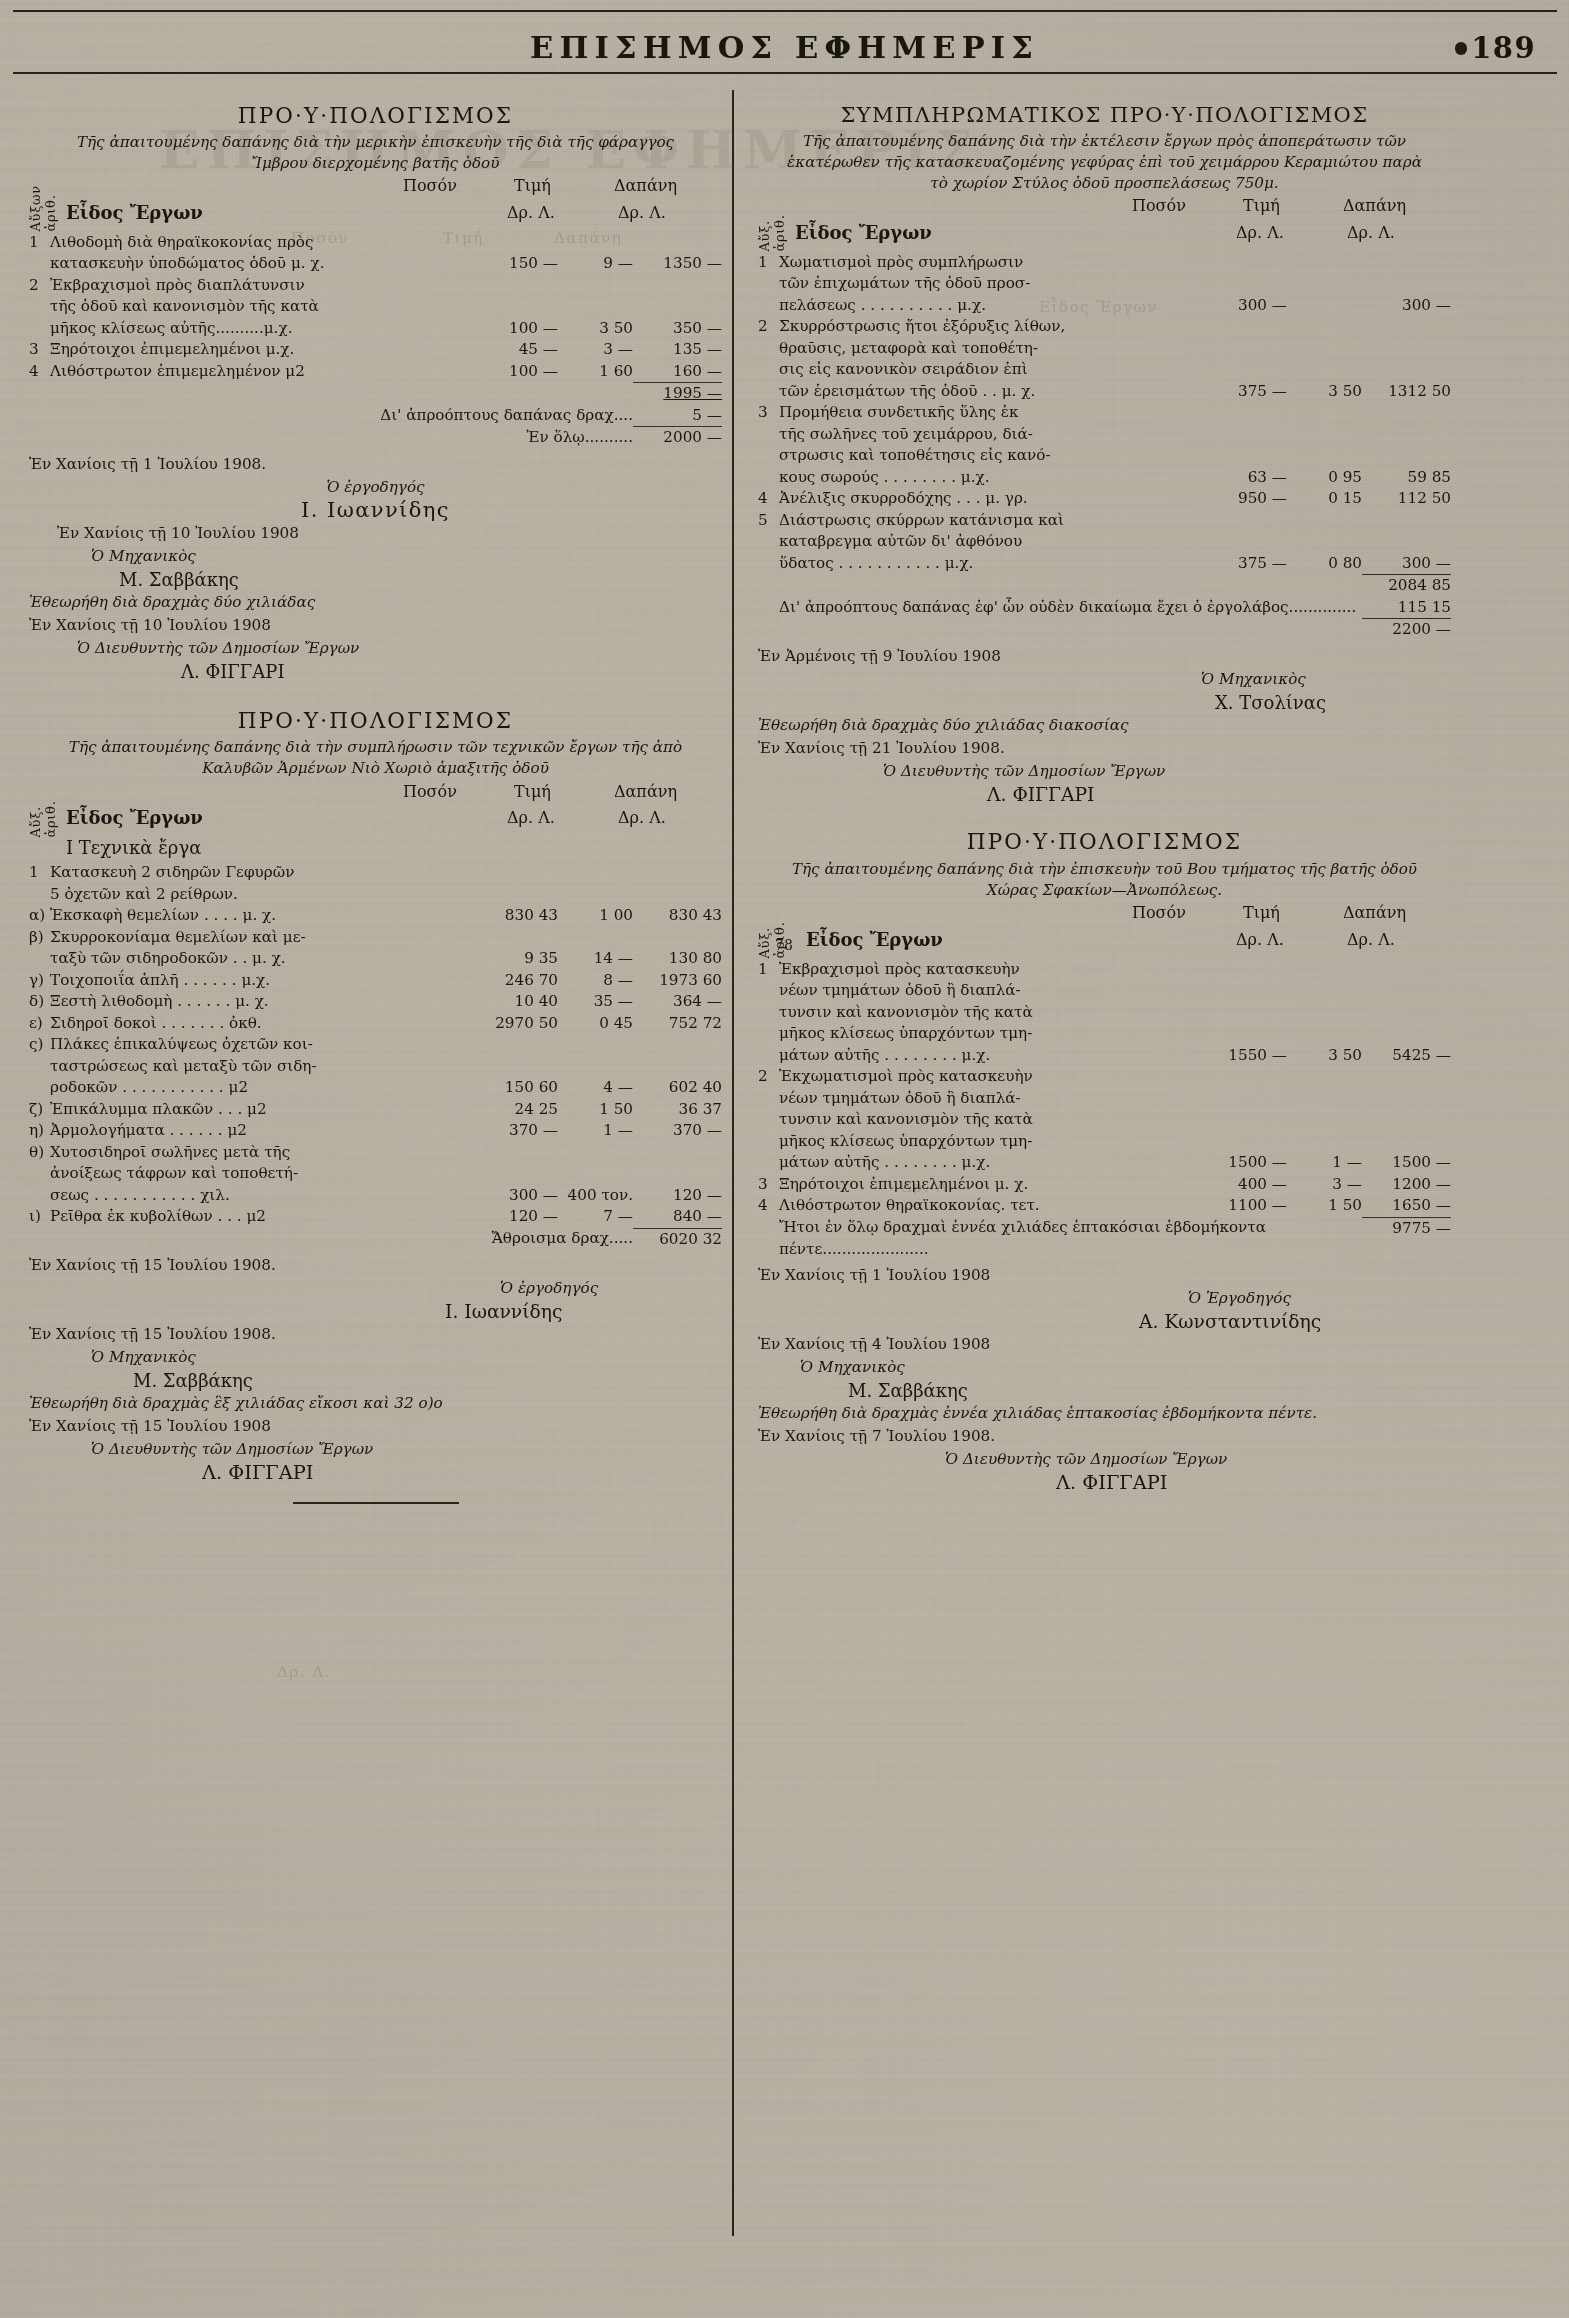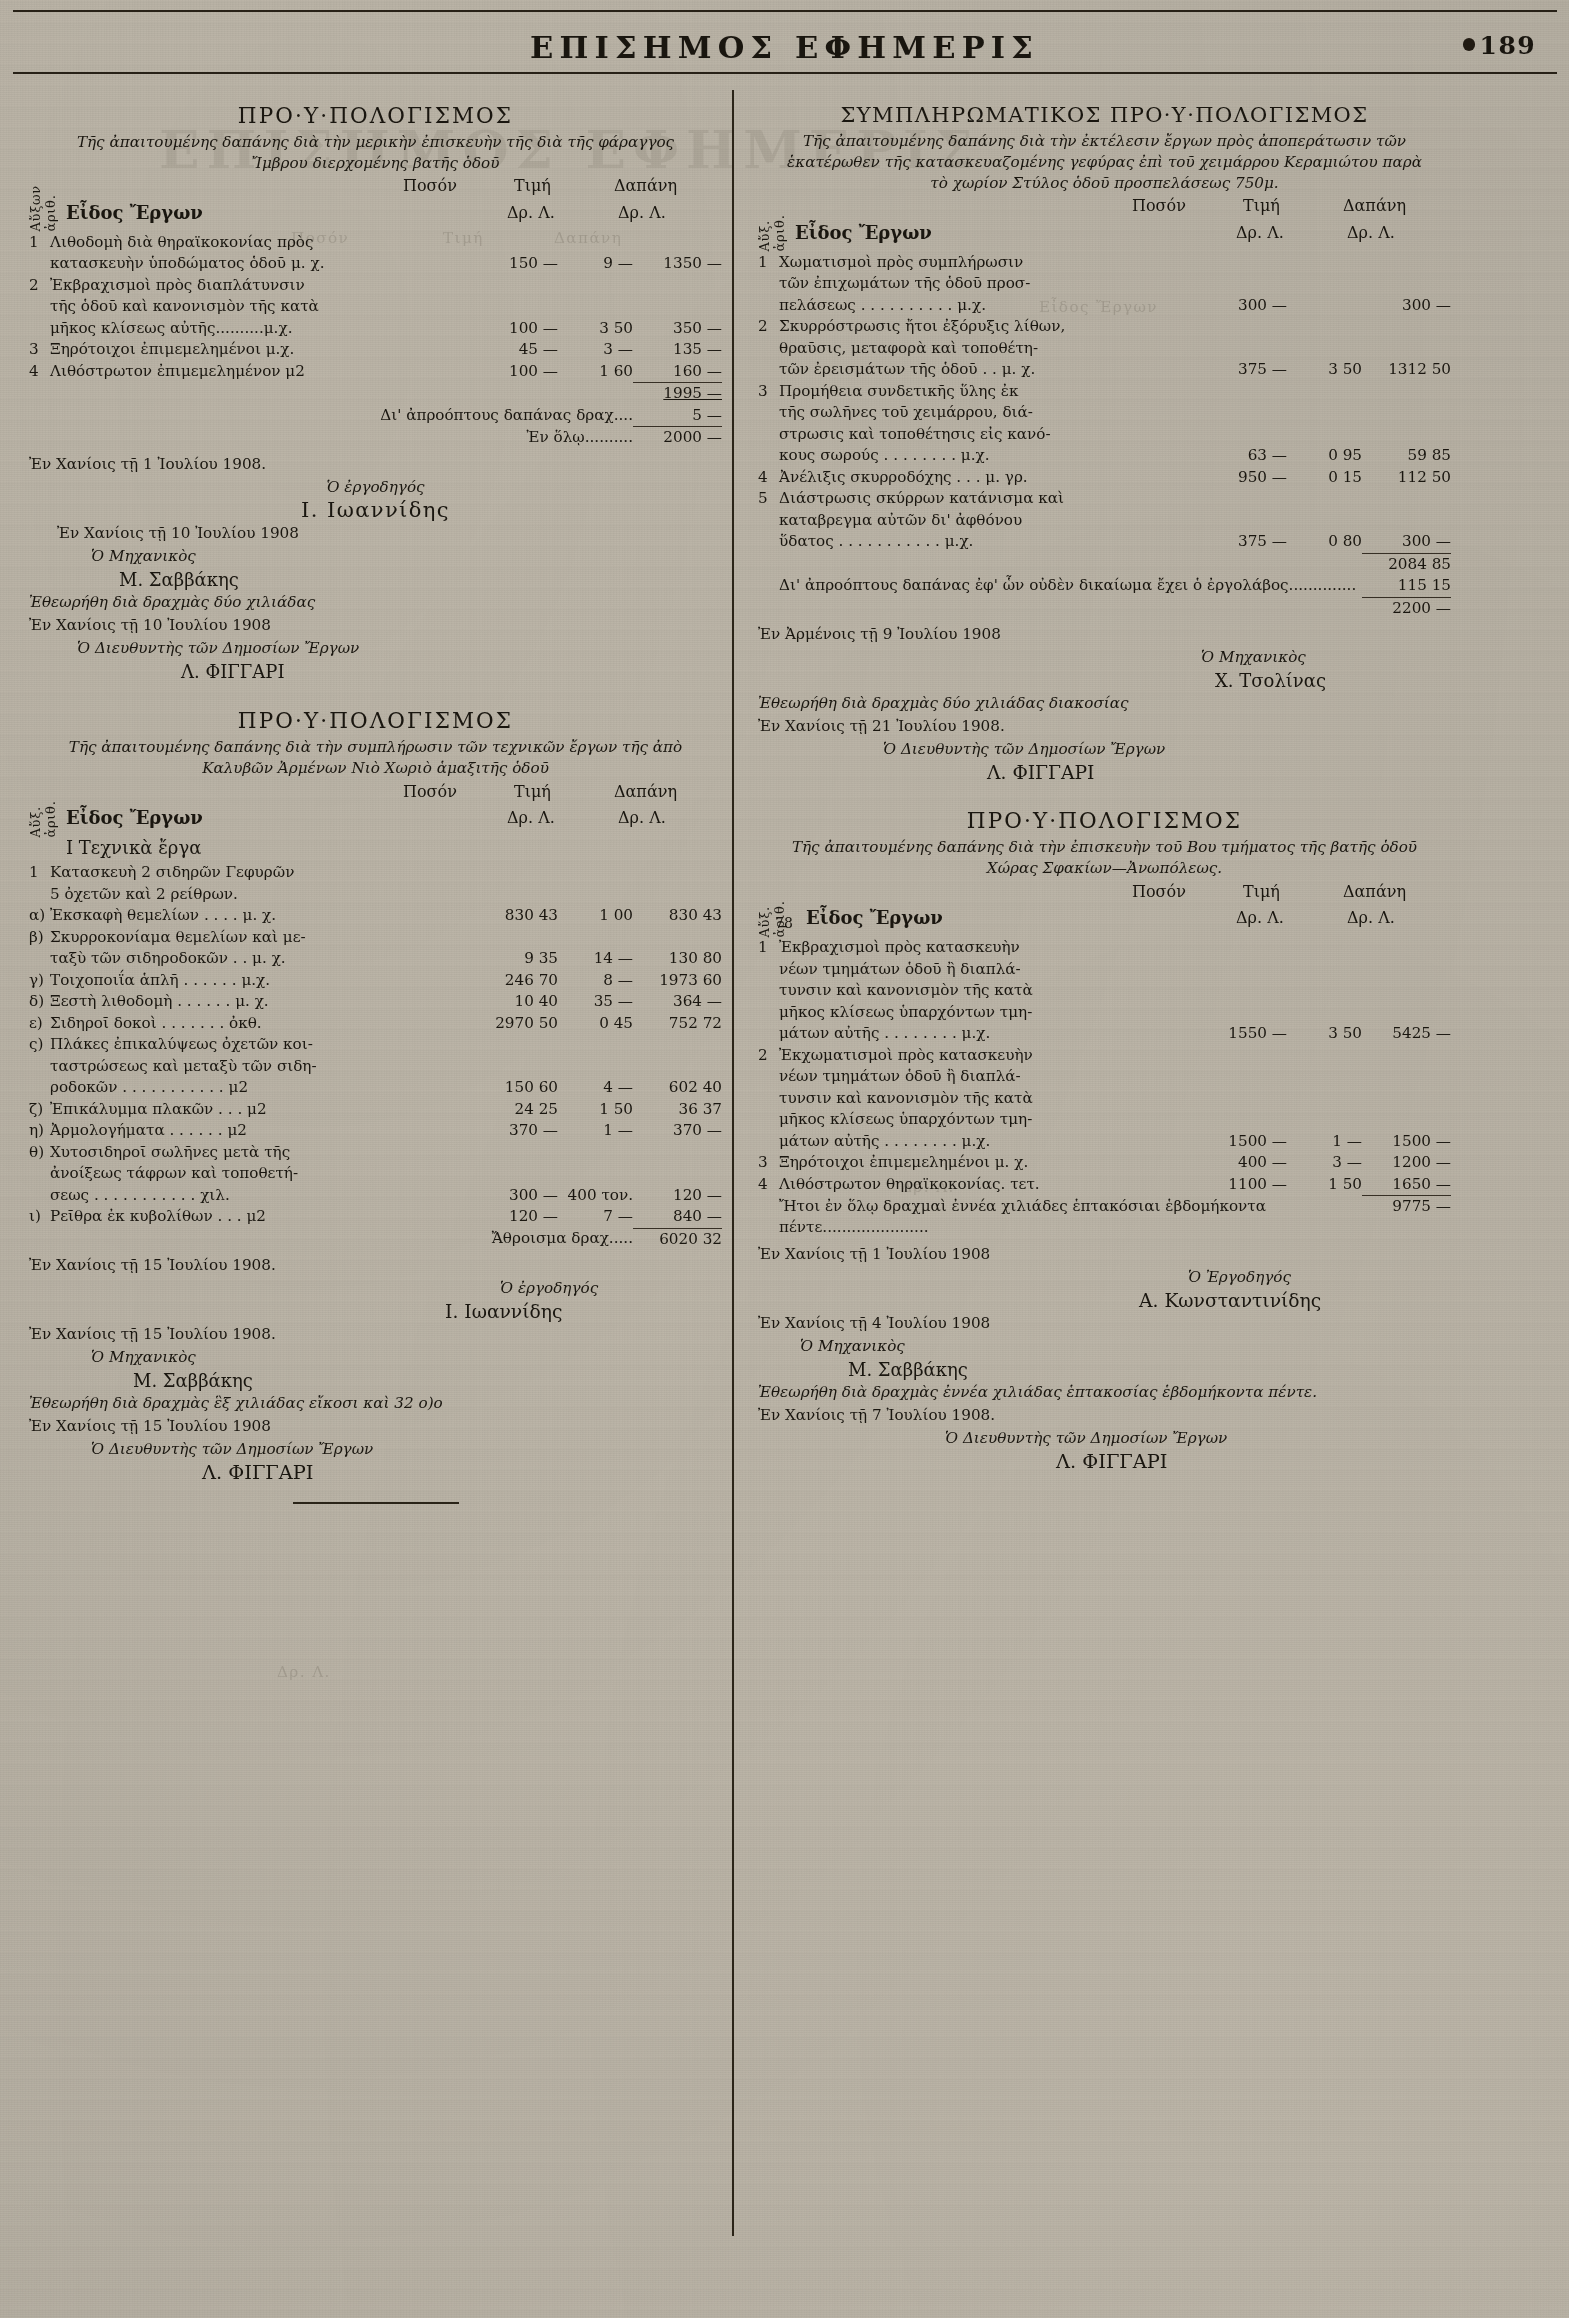--- a/index.html
+++ b/index.html
@@ -72,21 +72,21 @@
     text-align: center;
     font-size: 30.5px;
     letter-spacing: 6.2px;
     font-weight: bold;
     font-family: "DejaVu Serif", serif;
   }
   #page-number {
     position: absolute;
     right: 33px;
     top: 30.5px;
-    font-size: 25px;
+    font-size: 29px;
     font-weight: bold;
     letter-spacing: 1.4px;
   }
   #page-number .dot {
     display: inline-block;
     width: 12.5px; height: 12.5px;
     border-radius: 50%;
     background: #241d14;
     vertical-align: 2.8px;
     margin-right: 4.2px;
@@ -534,20 +534,27 @@
         </tr>
         <tr>
           <td class="no"></td>
           <td class="desc">θραῦσις, μεταφορὰ καὶ τοποθέτη-</td>
           <td class="num"></td>
               <td class="num2"></td>
               <td class="num3"></td>
         </tr>
         <tr>
           <td class="no"></td>
+          <td class="desc">σις εἰς κανονικὸν σειράδιον ἐπὶ</td>
+          <td class="num"></td>
+              <td class="num2"></td>
+              <td class="num3"></td>
+        </tr>
+        <tr>
+          <td class="no"></td>
           <td class="desc">τῶν ἐρεισμάτων τῆς ὁδοῦ . . μ. χ.</td>
           <td class="num">375 —</td>
           <td class="num2">3 50</td>
           <td class="num3">1312 50</td>
         </tr>
 
         <tr>
           <td class="no">3</td>
           <td class="desc">Προμήθεια συνδετικῆς ὕλης ἐκ</td>
           <td class="num"></td>

